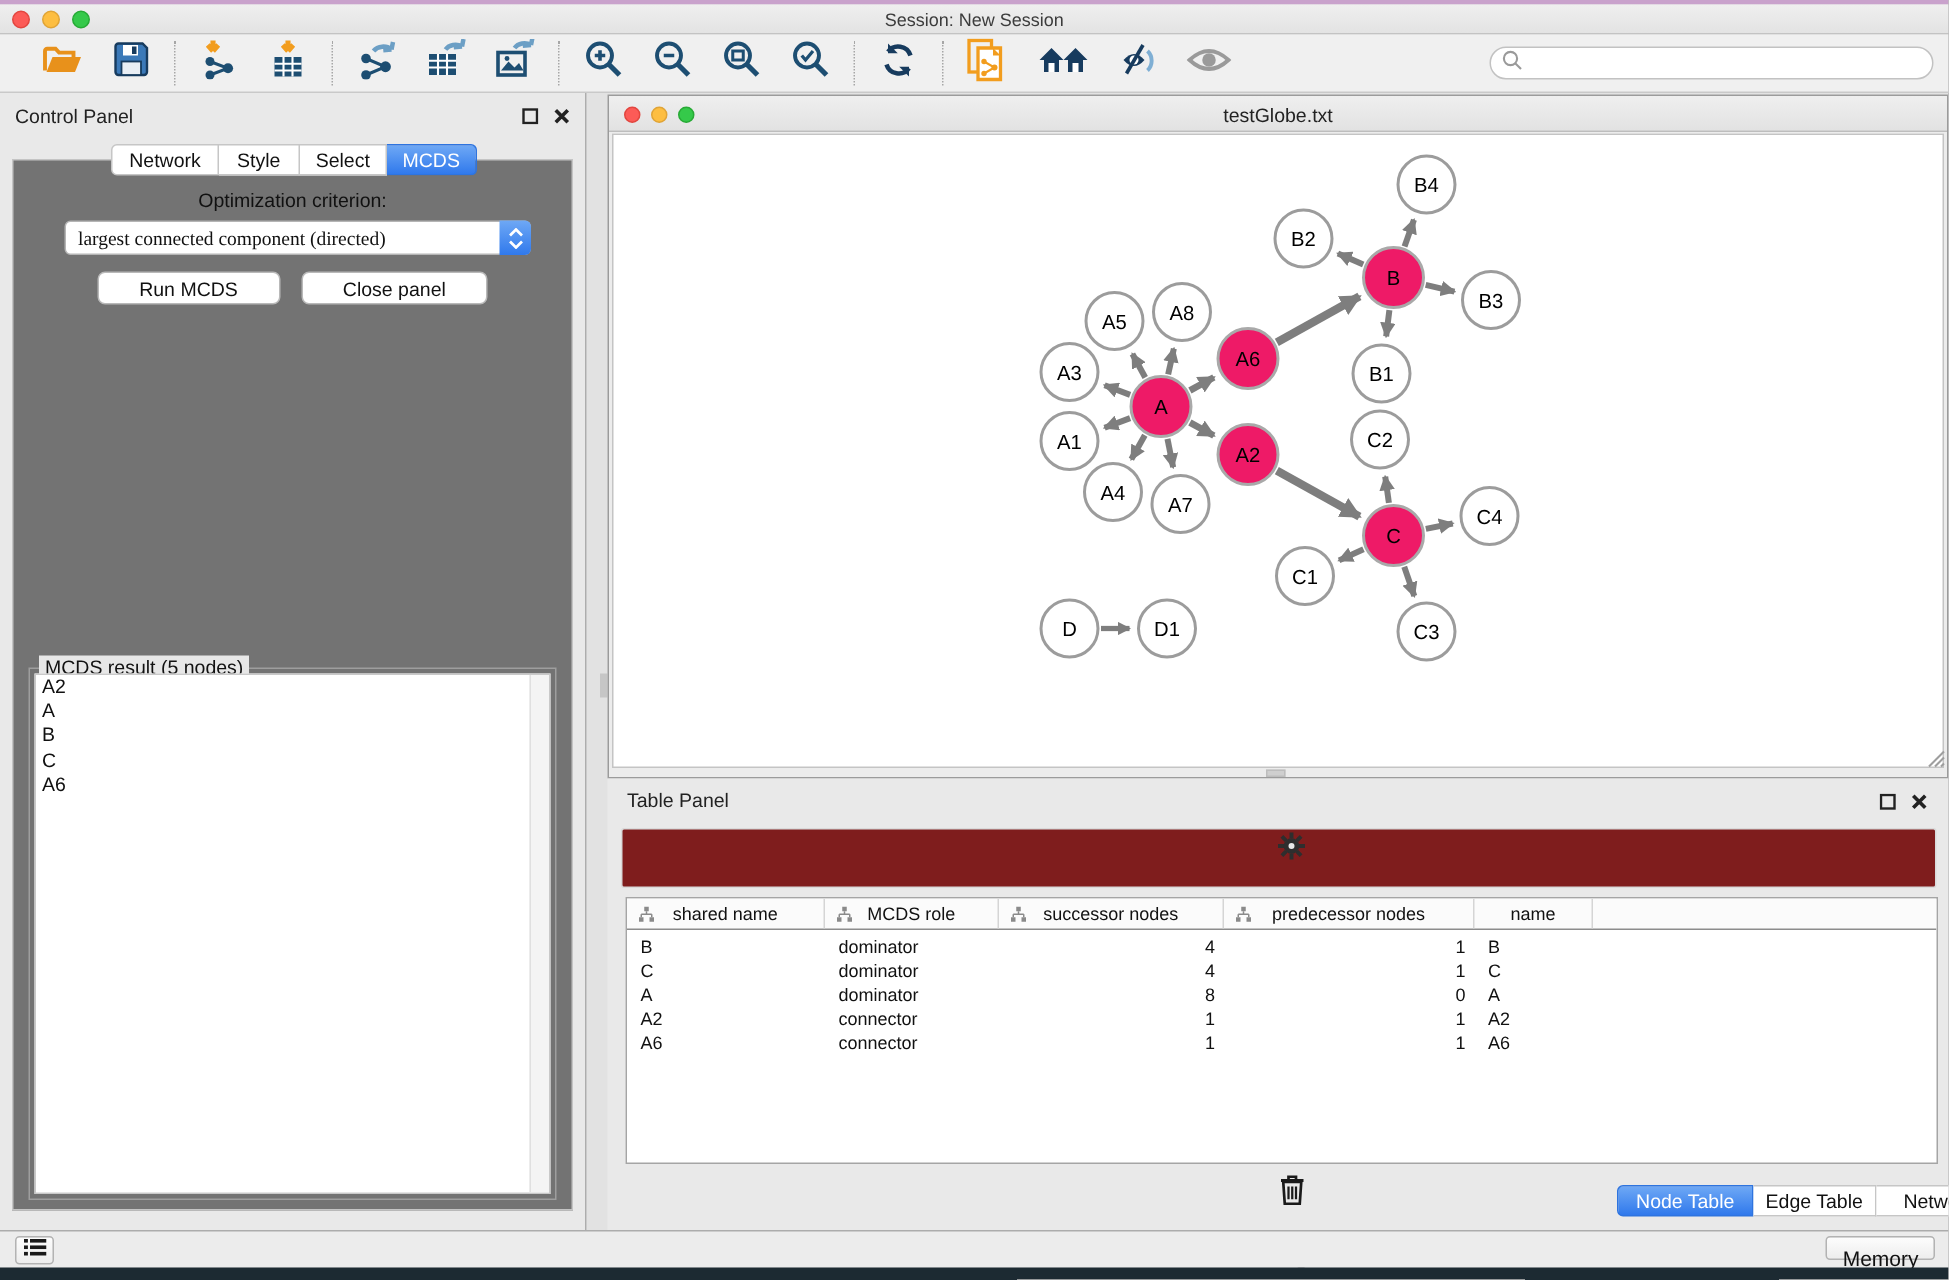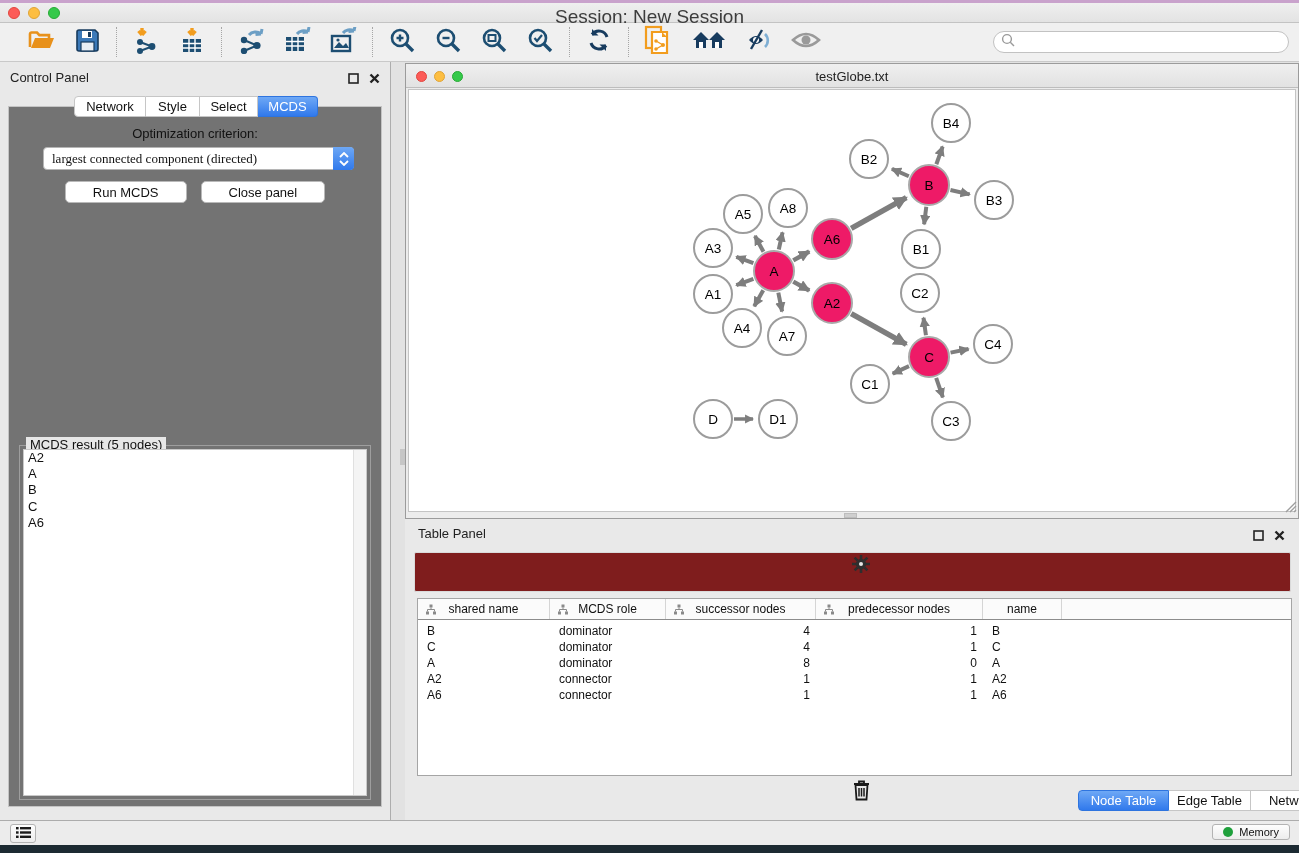--- a/index.html
+++ b/index.html
@@ -8,21 +8,21 @@
             font-family:"Liberation Sans", sans-serif; -webkit-font-smoothing:antialiased; }
 
   
   .desktop-top { position:absolute; left:0; top:0; width:100%; height:3px; background:#C9A2CC; }
   .desktop-bottom { position:absolute; left:0; top:845px; width:100%; height:8px; background:#1C2A32; }
 
   
   .titlebar { position:absolute; left:0; top:3px; width:100%; height:20px;
               background:linear-gradient(#EFEFEF,#E3E3E3); border-bottom:1px solid #C3C3C3; }
   .titlebar .title { position:absolute; left:0; right:0; top:3px; text-align:center;
-                     font-size:19px; color:#3C3C3C; }
+                     font-size:12px; color:#3C3C3C; }
   .lights { position:absolute; left:8px; top:4px; display:flex; gap:8px; }
   .light { width:12px; height:12px; border-radius:50%; }
   .light.red { background:#FC5B57; border:1px solid #E2463F; }
   .light.yellow { background:#FDBE41; border:1px solid #E0A436; }
   .light.green { background:#35C94A; border:1px solid #27AA35; }
 
   .main-toolbar { position:absolute; left:0; top:23px; width:100%; height:39px;
                   background:#F0F0F0; border-bottom:1px solid #C9C9C9;
                   display:flex; align-items:center; padding-left:12px; }
   .tb-group { display:flex; align-items:center; gap:16px; padding:0 14px; }
@@ -113,21 +113,21 @@
   .tp-tabs { position:absolute; left:673px; top:271px; display:flex; }
   .tp-tabs .seg { height:21px; }
 
   
   .statusbar { position:absolute; left:0; top:820px; width:100%; height:25px; background:#ECECEC;
                border-top:1px solid #ACACAC; }
   .sb-btn { position:absolute; left:10px; top:3px; width:26px; height:19px; background:linear-gradient(#FDFDFD,#EDEDED);
             border:1px solid #B3B3B3; border-radius:3px; display:flex; align-items:center; justify-content:center; }
   .mem-btn { position:absolute; right:9px; top:3px; height:16px; background:linear-gradient(#FDFDFD,#EDEDED);
              border:1px solid #B3B3B3; border-radius:3px; display:flex; align-items:center; gap:6px;
-             padding:0 10px; font-size:11px; color:#111; }
+             padding:0 10px; font-size:14px; color:#111;flex-direction:column; }
   .mem-dot { width:10px; height:10px; border-radius:50%; background:#1FA03C; }
 </style>
 </head>
 <body>
 
 <div class="screen">
   <div class="desktop-top"></div>
 
   <div class="titlebar">
     <div class="lights">

